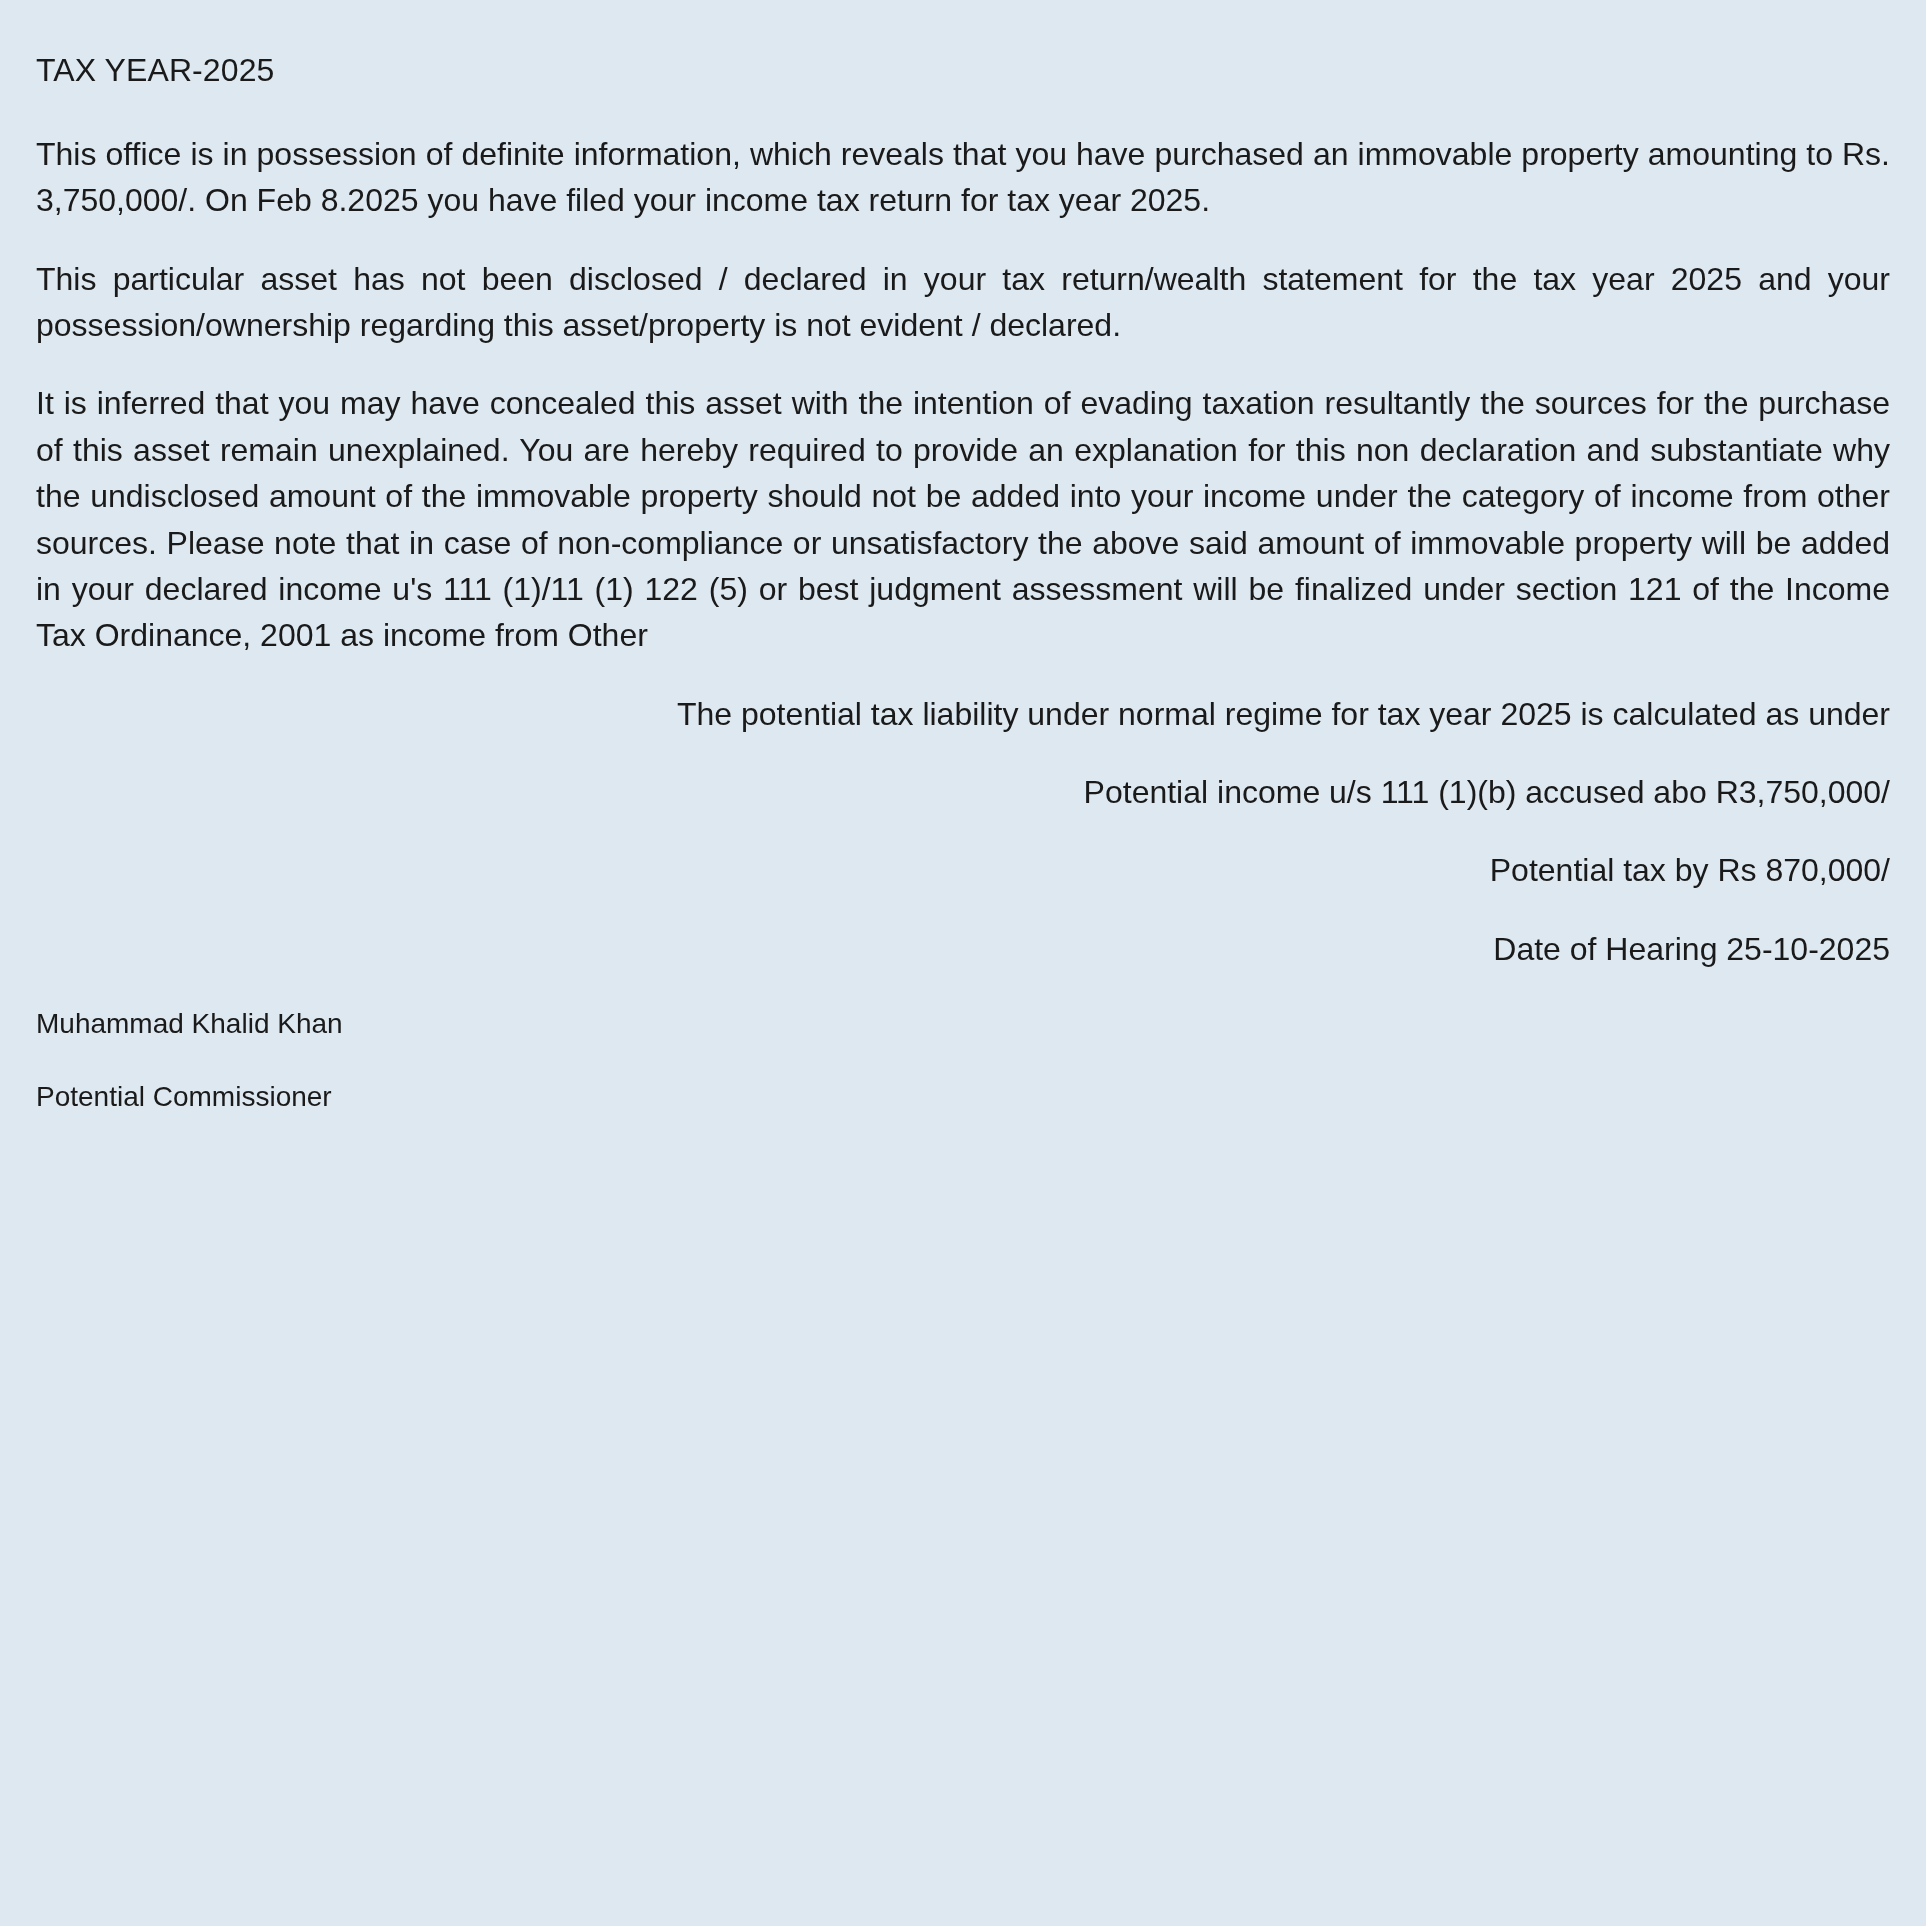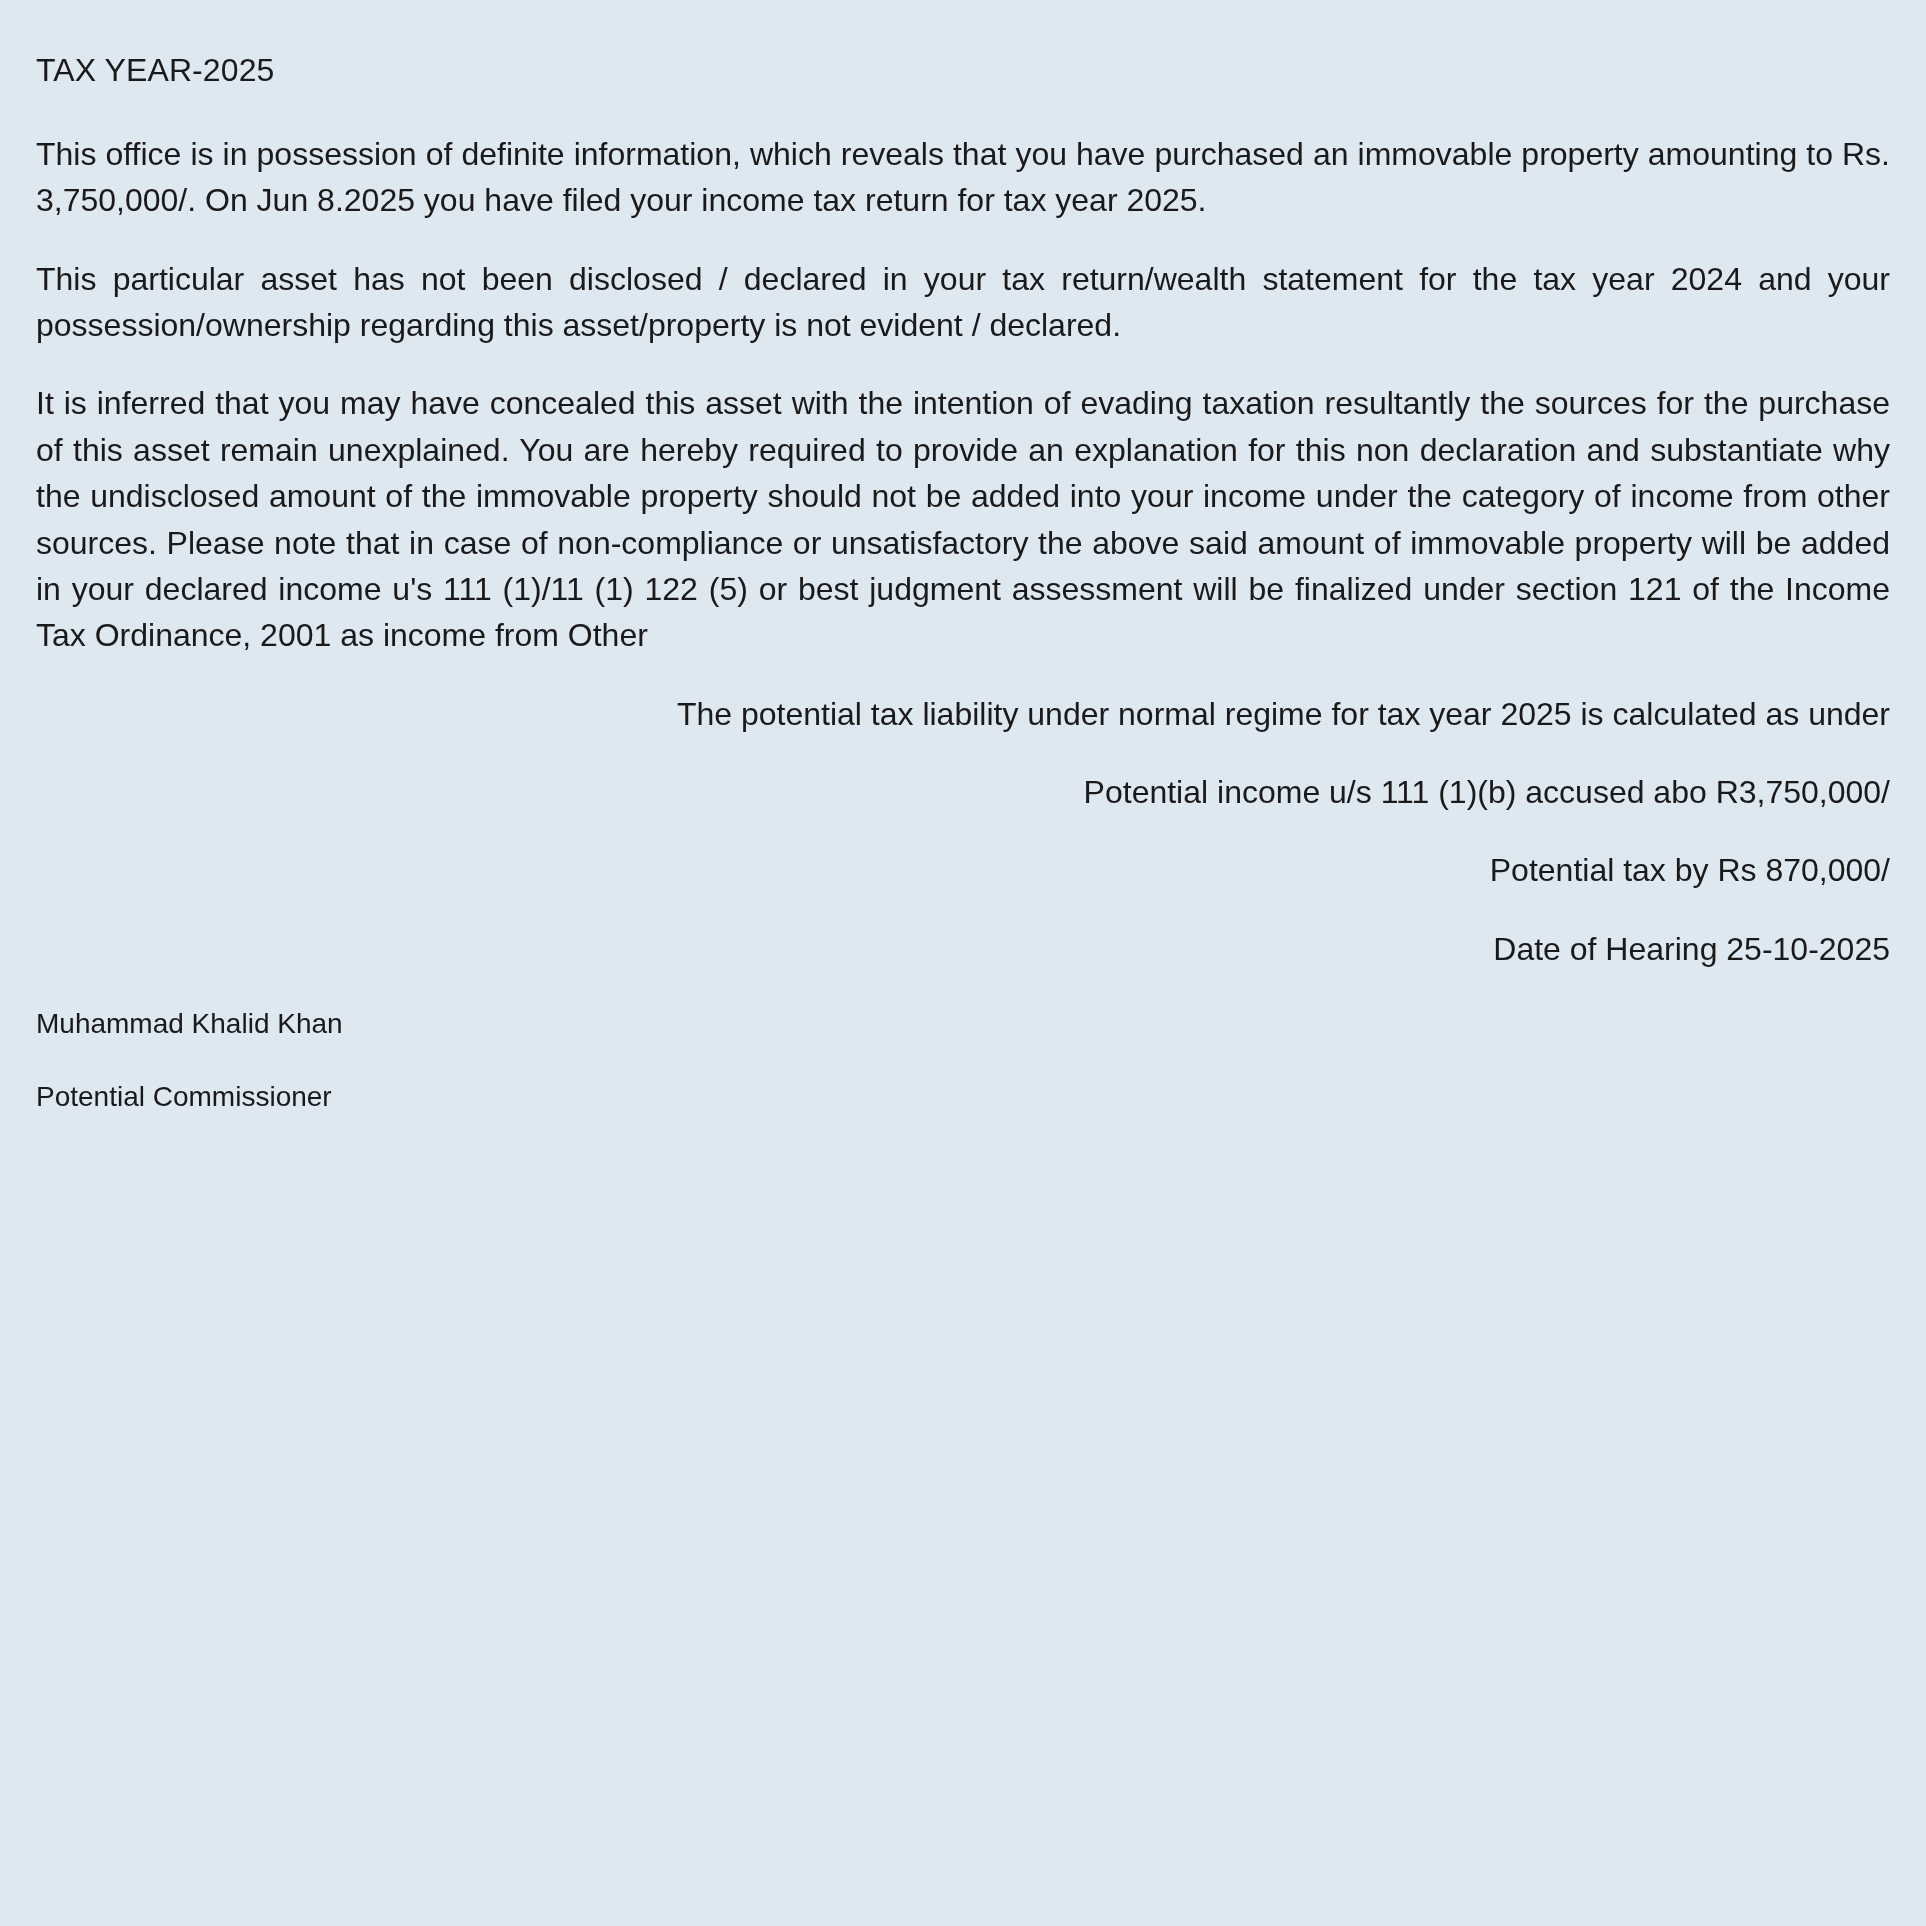--- a/index.html
+++ b/index.html
@@ -55,23 +55,23 @@
     margin-bottom: 0;
   }
 </style>
 </head>
 <body>
 
 <div class="page">
 
   <div class="doc-title">TAX YEAR-2025</div>
 
-  <p class="para justify">This office is in possession of definite information, which reveals that you have purchased an immovable property amounting to Rs. 3,750,000/. On Jun 8.2025 you have filed your income tax return for tax year 2025.</p>
+  <p class="para justify">This office is in possession of definite information, which reveals that you have purchased an immovable property amounting to Rs. 3,750,000/. On Feb 8.2025 you have filed your income tax return for tax year 2025.</p>
 
-  <p class="para justify">This particular asset has not been disclosed / declared in your tax return/wealth statement for the tax year 2024 and your possession/ownership regarding this asset/property is not evident / declared.</p>
+  <p class="para justify">This particular asset has not been disclosed / declared in your tax return/wealth statement for the tax year 2025 and your possession/ownership regarding this asset/property is not evident / declared.</p>
 
   <p class="para justify">It is inferred that you may have concealed this asset with the intention of evading taxation resultantly the sources for the purchase of this asset remain unexplained. You are hereby required to provide an explanation for this non declaration and substantiate why the undisclosed amount of the immovable property should not be added into your income under the category of income from other sources. Please note that in case of non-compliance or unsatisfactory the above said amount of immovable property will be added in your declared income u's 111 (1)/11 (1) 122 (5) or best judgment assessment will be finalized under section 121 of the Income Tax Ordinance, 2001 as income from Other</p>
 
   <p class="para plain">The potential tax liability under normal regime for tax year 2025 is calculated as under</p>
 
   <div class="lines">
     <p class="line">Potential income u/s 111 (1)(b) accused abo R3,750,000/</p>
     <p class="line">Potential tax by Rs 870,000/</p>
     <p class="line">Date of Hearing 25-10-2025</p>
   </div>

